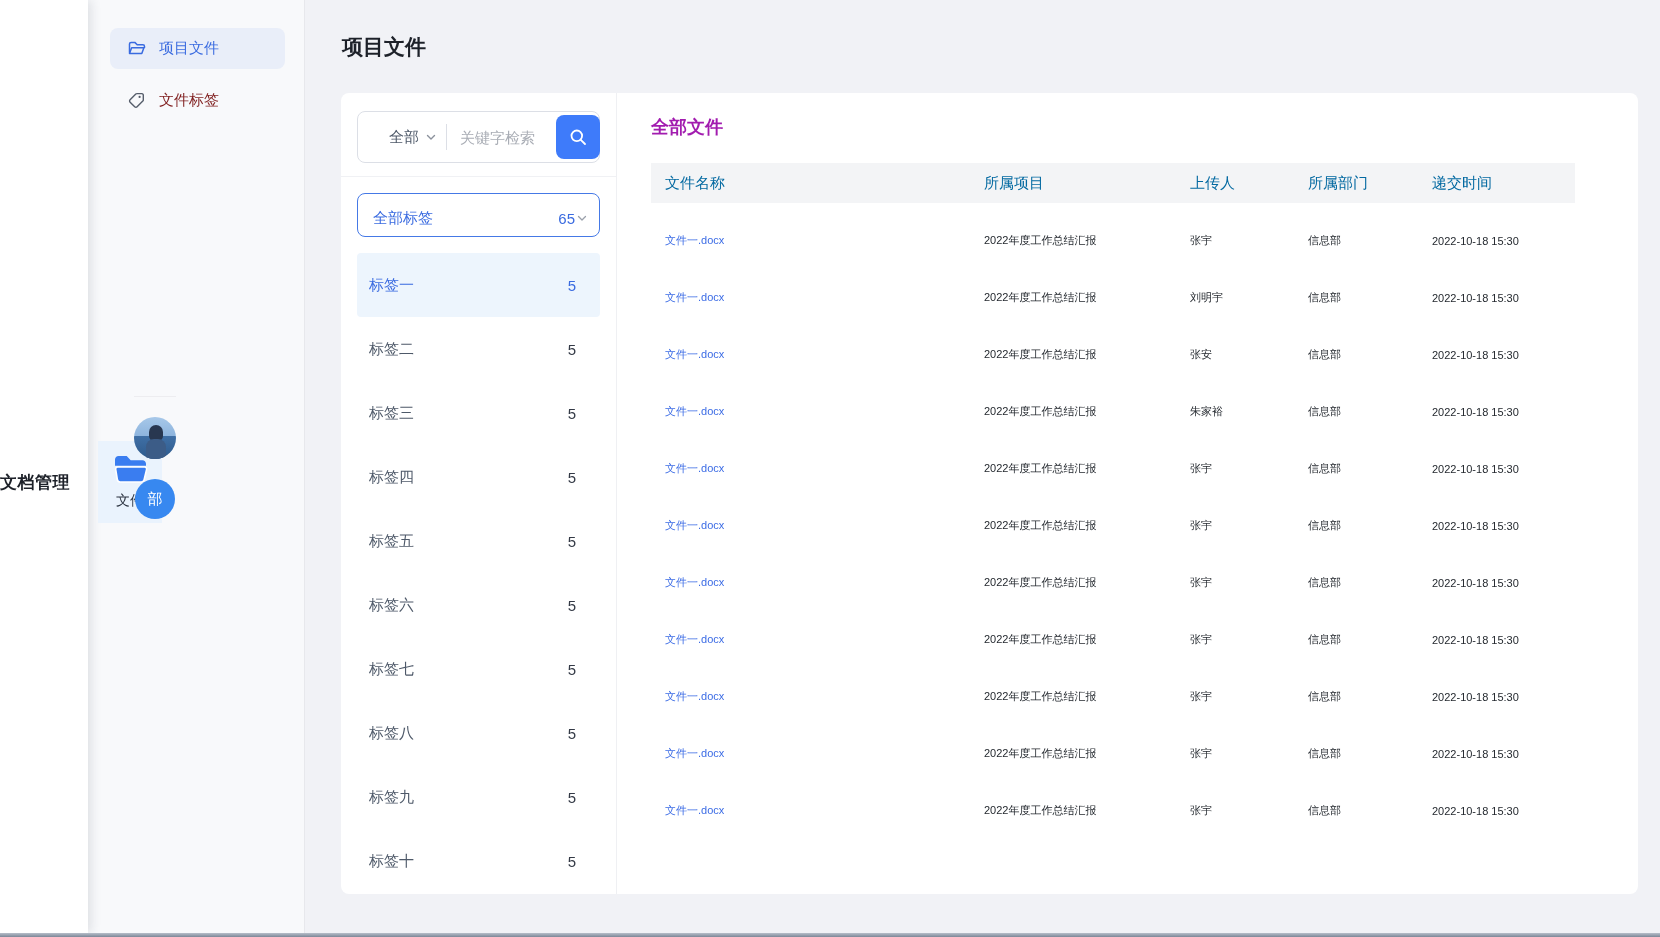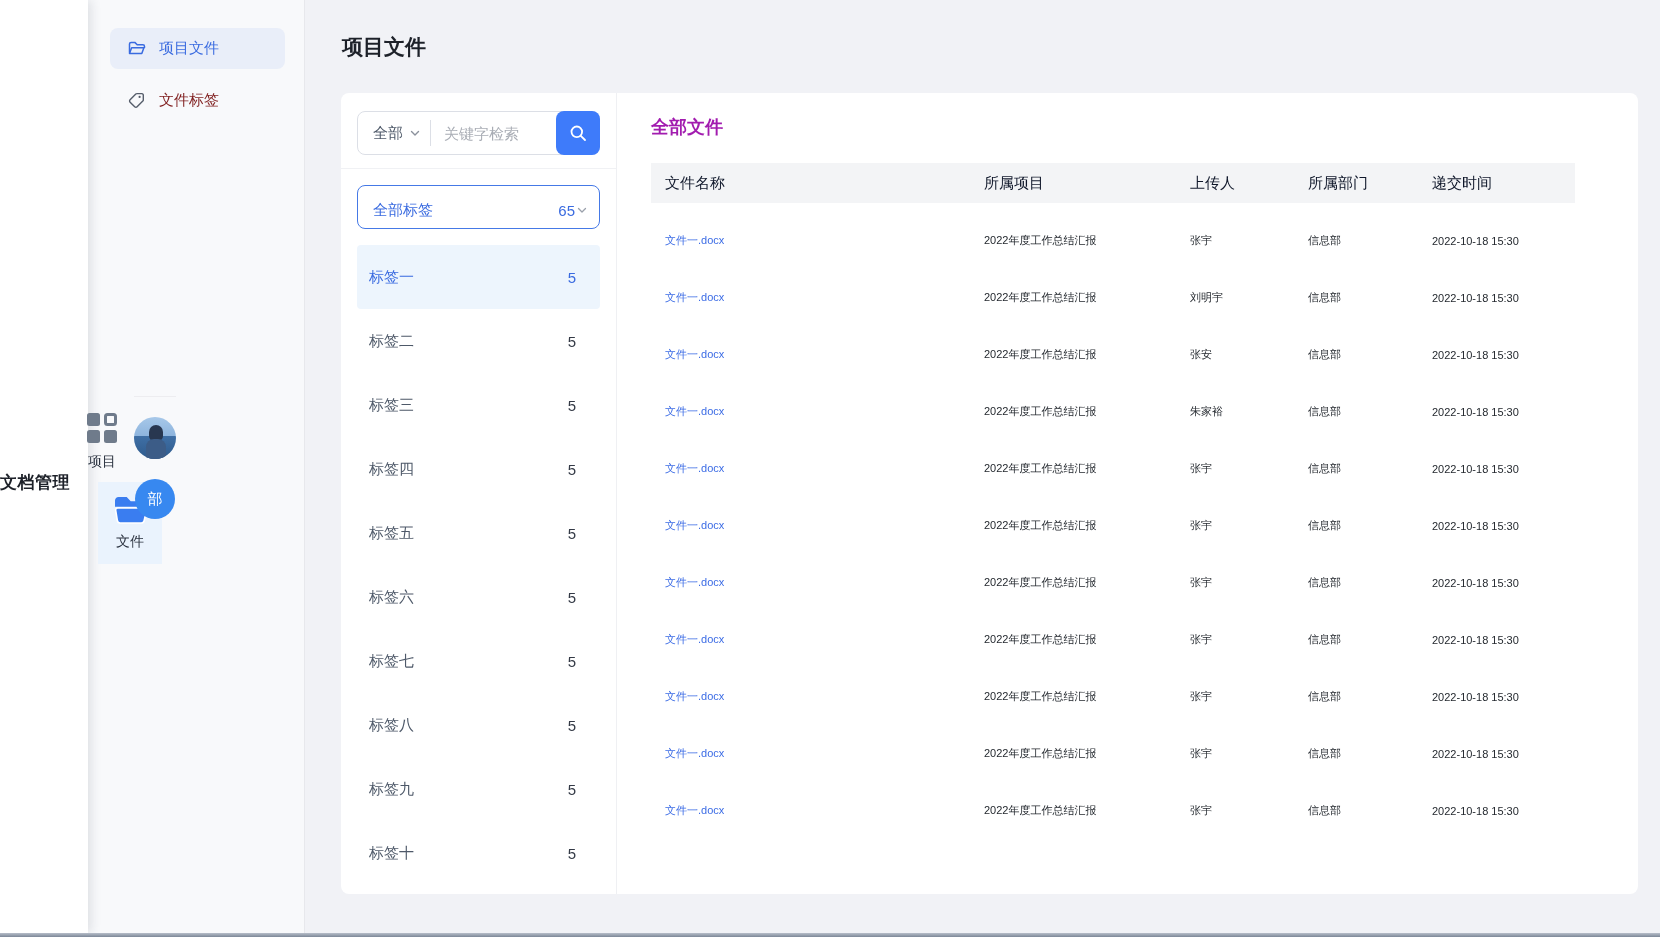--- a/index.html
+++ b/index.html
@@ -82,22 +82,22 @@
   }
   .panel {
     position: absolute; left: 35px; top: 93px; right: 22px; height: 801px;
     background: #ffffff; border-radius: 8px; display: flex; overflow: hidden;
   }
 
   
   .left-col { width: 276px; border-right: 1px solid #eff0f3; flex-shrink: 0; }
   .search-row { padding: 18px 16px 13px; }
   .search-group {
-    height: 44px; border: 1px solid #dcdfe6; border-radius: 8px;
-    display: flex; align-items: center; position: relative; background: #fff;
+    height: 52px; border: 1px solid #dcdfe6; border-radius: 8px;
+    display: flex; align-items: center; position: relative; background: #fff; padding-left: 16px;
   }
   .scope-select {
     display: flex; align-items: center; gap: 6px; padding: 0 9px 0 15px;
     color: #4e5969; cursor: pointer; flex-shrink: 0;
   }
   .scope-divider { width: 1px; height: 26px; background: #dcdfe6; flex-shrink: 0; }
   .keyword-input {
     border: none; outline: none; flex: 1; min-width: 0; padding: 0 6px 0 13px;
     font-size: 15px; font-family: inherit; color: #1d2129; background: transparent;
   }
@@ -126,49 +126,38 @@
   .tag-item.selected .tag-label, .tag-item.selected .tag-count { color: #3a6be0; }
 
   
   .right-col { flex: 1; padding: 22px 0 0 34px; min-width: 0; }
   .files-heading { font-size: 18px; font-weight: 600; color: #a21caf; margin-bottom: 24px; }
   .files-table { width: 924px; }
   .t-head {
     display: grid; grid-template-columns: 319px 206px 118px 124px 1fr;
     height: 40px; align-items: center; background: #f3f4f6; padding-left: 14px;
   }
-  .t-head .t-col { font-size: 15px; color: #0f172a; }
+  .t-head .t-col { font-size: 15px; color: #0369a1; }
   .t-body { padding-top: 9px; }
   .t-row {
     display: grid; grid-template-columns: 319px 206px 118px 124px 1fr;
     height: 57px; align-items: center; padding-left: 14px;
   }
   .t-row .cell { font-size: 11px; color: #24292f; white-space: nowrap; }
   .file-link { color: #3c6ce5; cursor: pointer; text-decoration: none; }
 
   .icon { display: inline-flex; flex-shrink: 0; }
 </style>
 </head>
 <body>
 
 <aside class="sidebar1">
   <div class="app-title">文档管理</div>
 
   <nav class="s1-nav">
-    <div class="s1-item">
-      <span class="icon">
-        <svg width="36" height="36" viewBox="0 0 36 36" fill="none">
-          <rect x="3" y="3" width="13" height="13" rx="2.5" fill="#6f7b8b"></rect>
-          <rect x="21.5" y="4.5" width="10" height="10" rx="2" stroke="#6f7b8b" stroke-width="3" fill="none"></rect>
-          <rect x="3" y="20" width="13" height="13" rx="2.5" fill="#6f7b8b"></rect>
-          <rect x="20" y="20" width="13" height="13" rx="2.5" fill="#6f7b8b"></rect>
-        </svg>
-      </span>
-      <span class="s1-label">项目</span>
-    </div>
 
     <div class="s1-item selected">
       <span class="icon">
         <svg width="36" height="32" viewBox="0 0 36 32" fill="none">
           <path d="M3 6.5C3 4.6 4.6 3 6.5 3h8.2l4 4.2h11.8c1.9 0 3.5 1.6 3.5 3.5v2H3V6.5z" fill="#3a7df0"></path>
           <path d="M5.6 14h27.1c1.3 0 2.2 1.2 1.9 2.4l-2.5 10.4c-0.3 1.3-1.5 2.2-2.8 2.2H8.2c-1.3 0-2.5-0.9-2.8-2.2L3.7 16.4C3.4 15.2 4.3 14 5.6 14z" fill="#3a7df0" stroke="#ffffff" stroke-width="1.6"></path>
         </svg>
       </span>
       <span class="s1-label">文件</span>
     </div>

